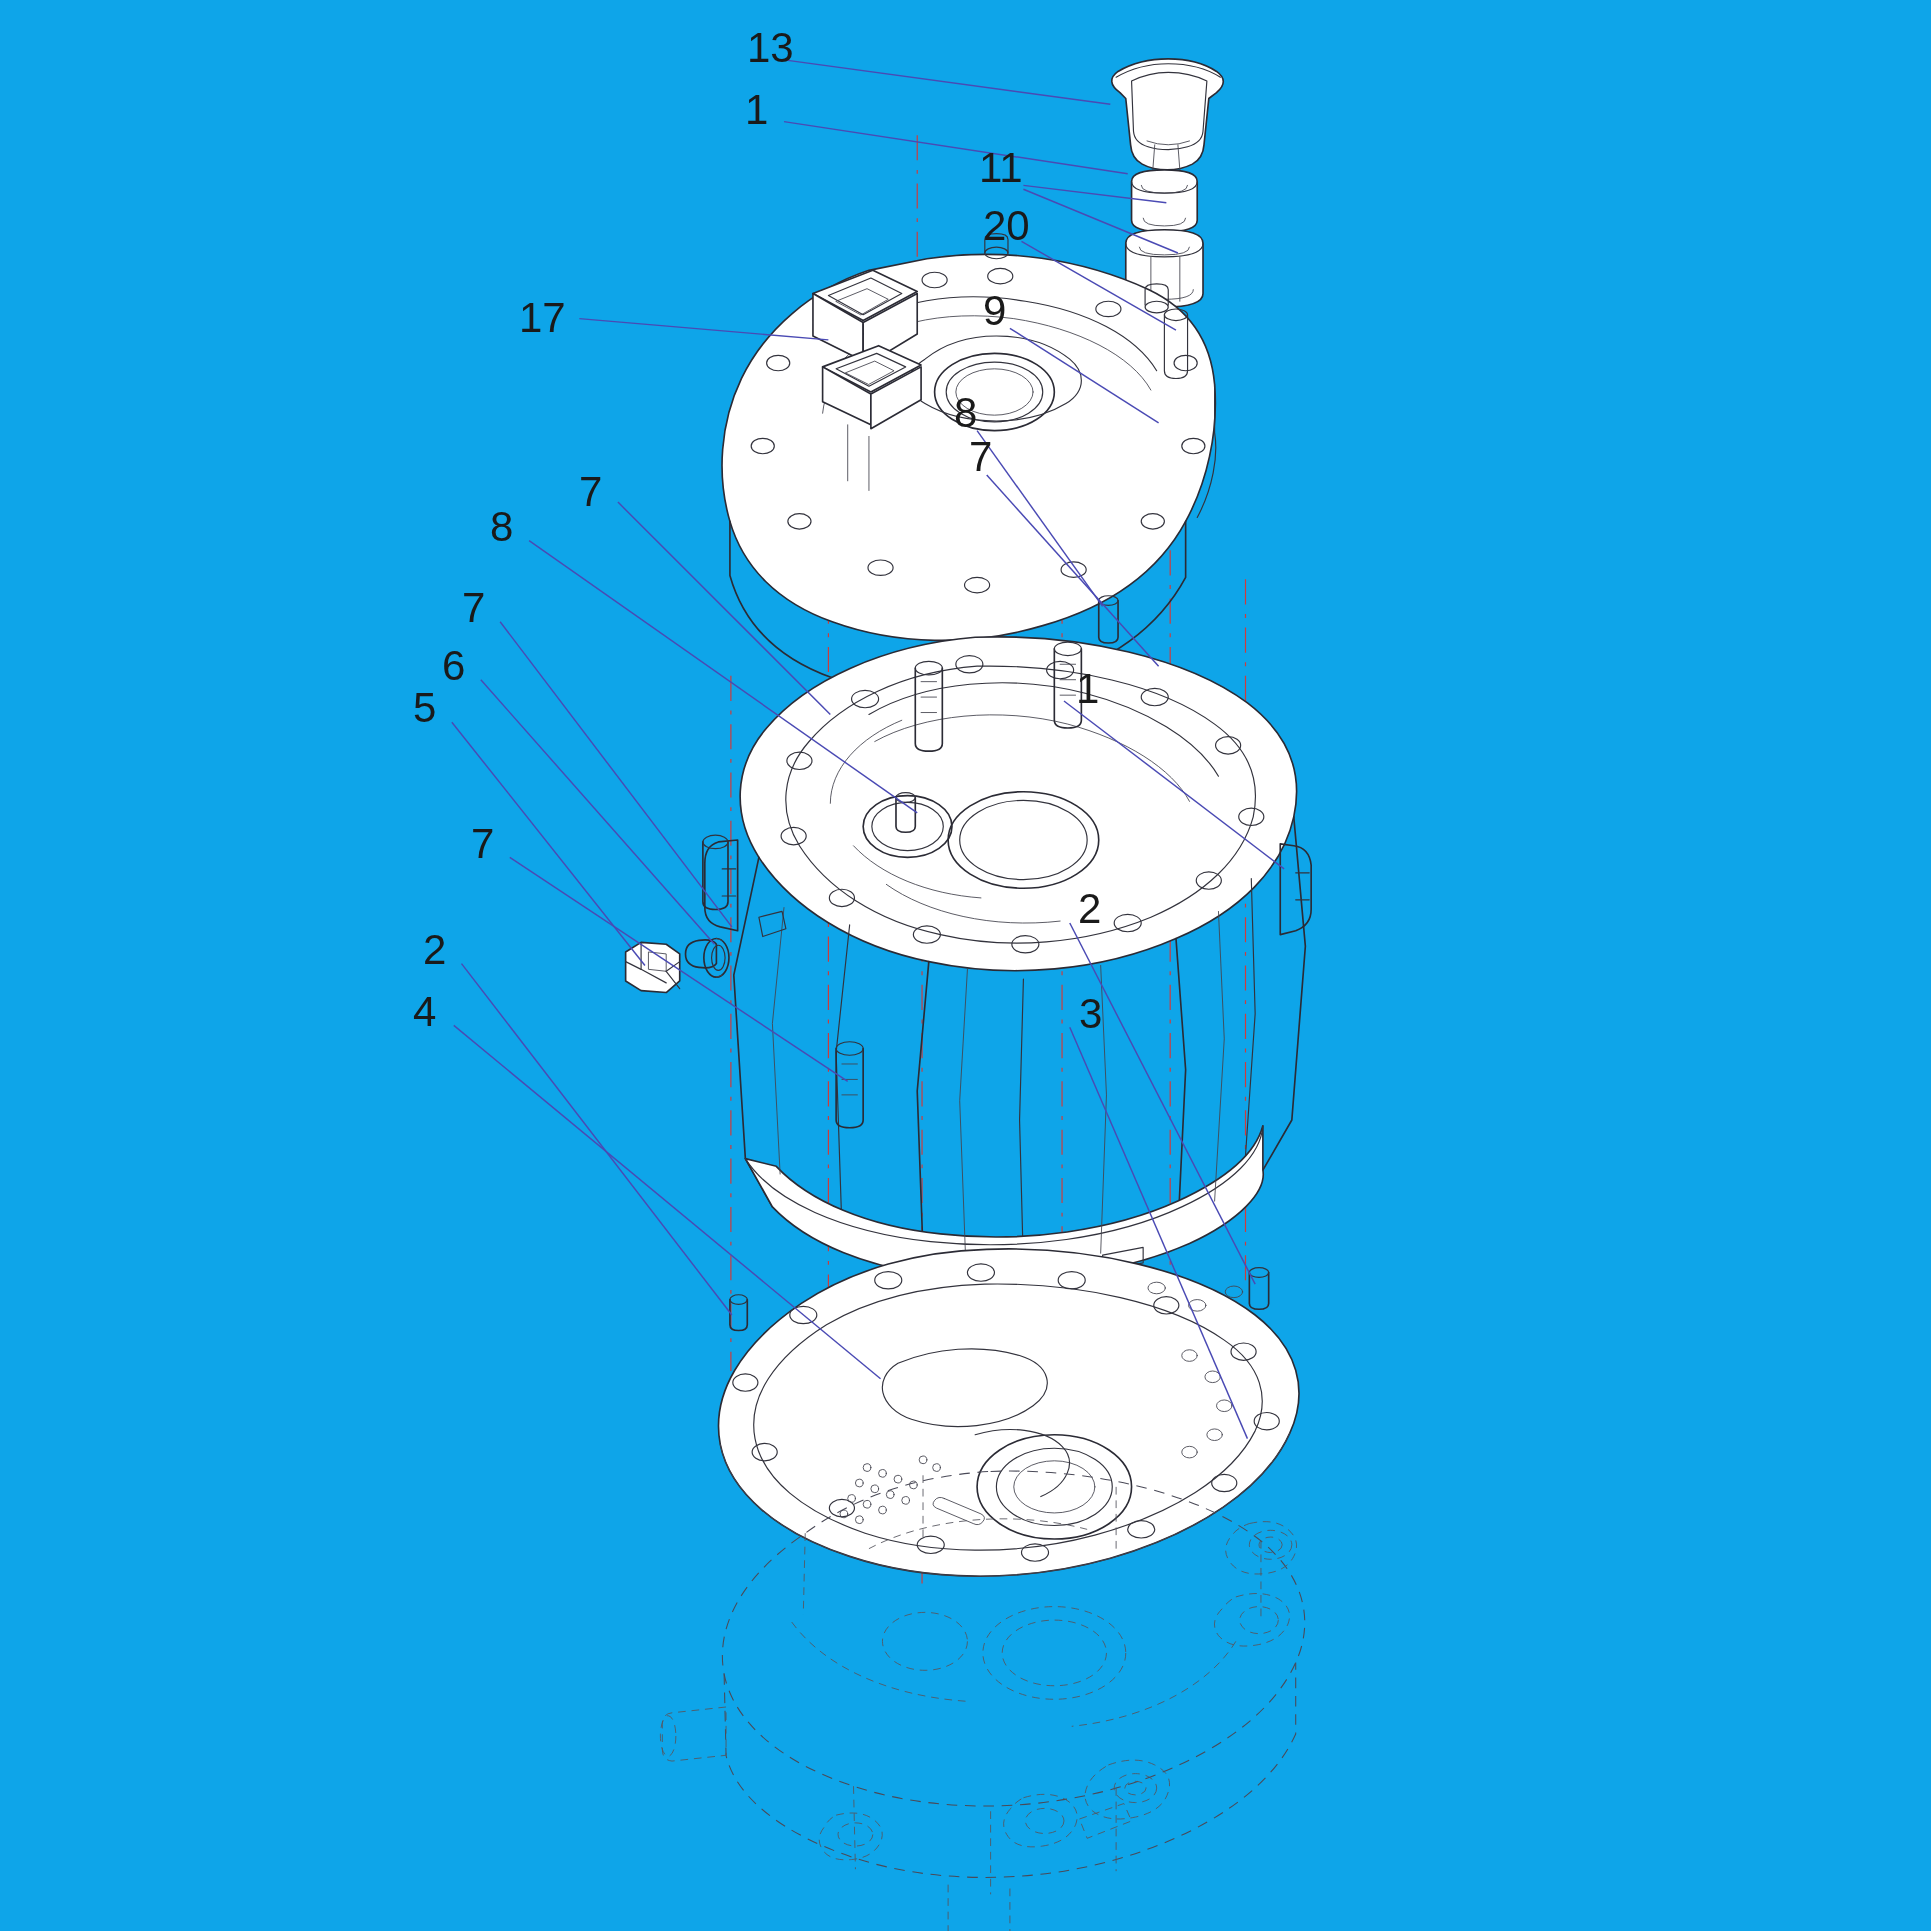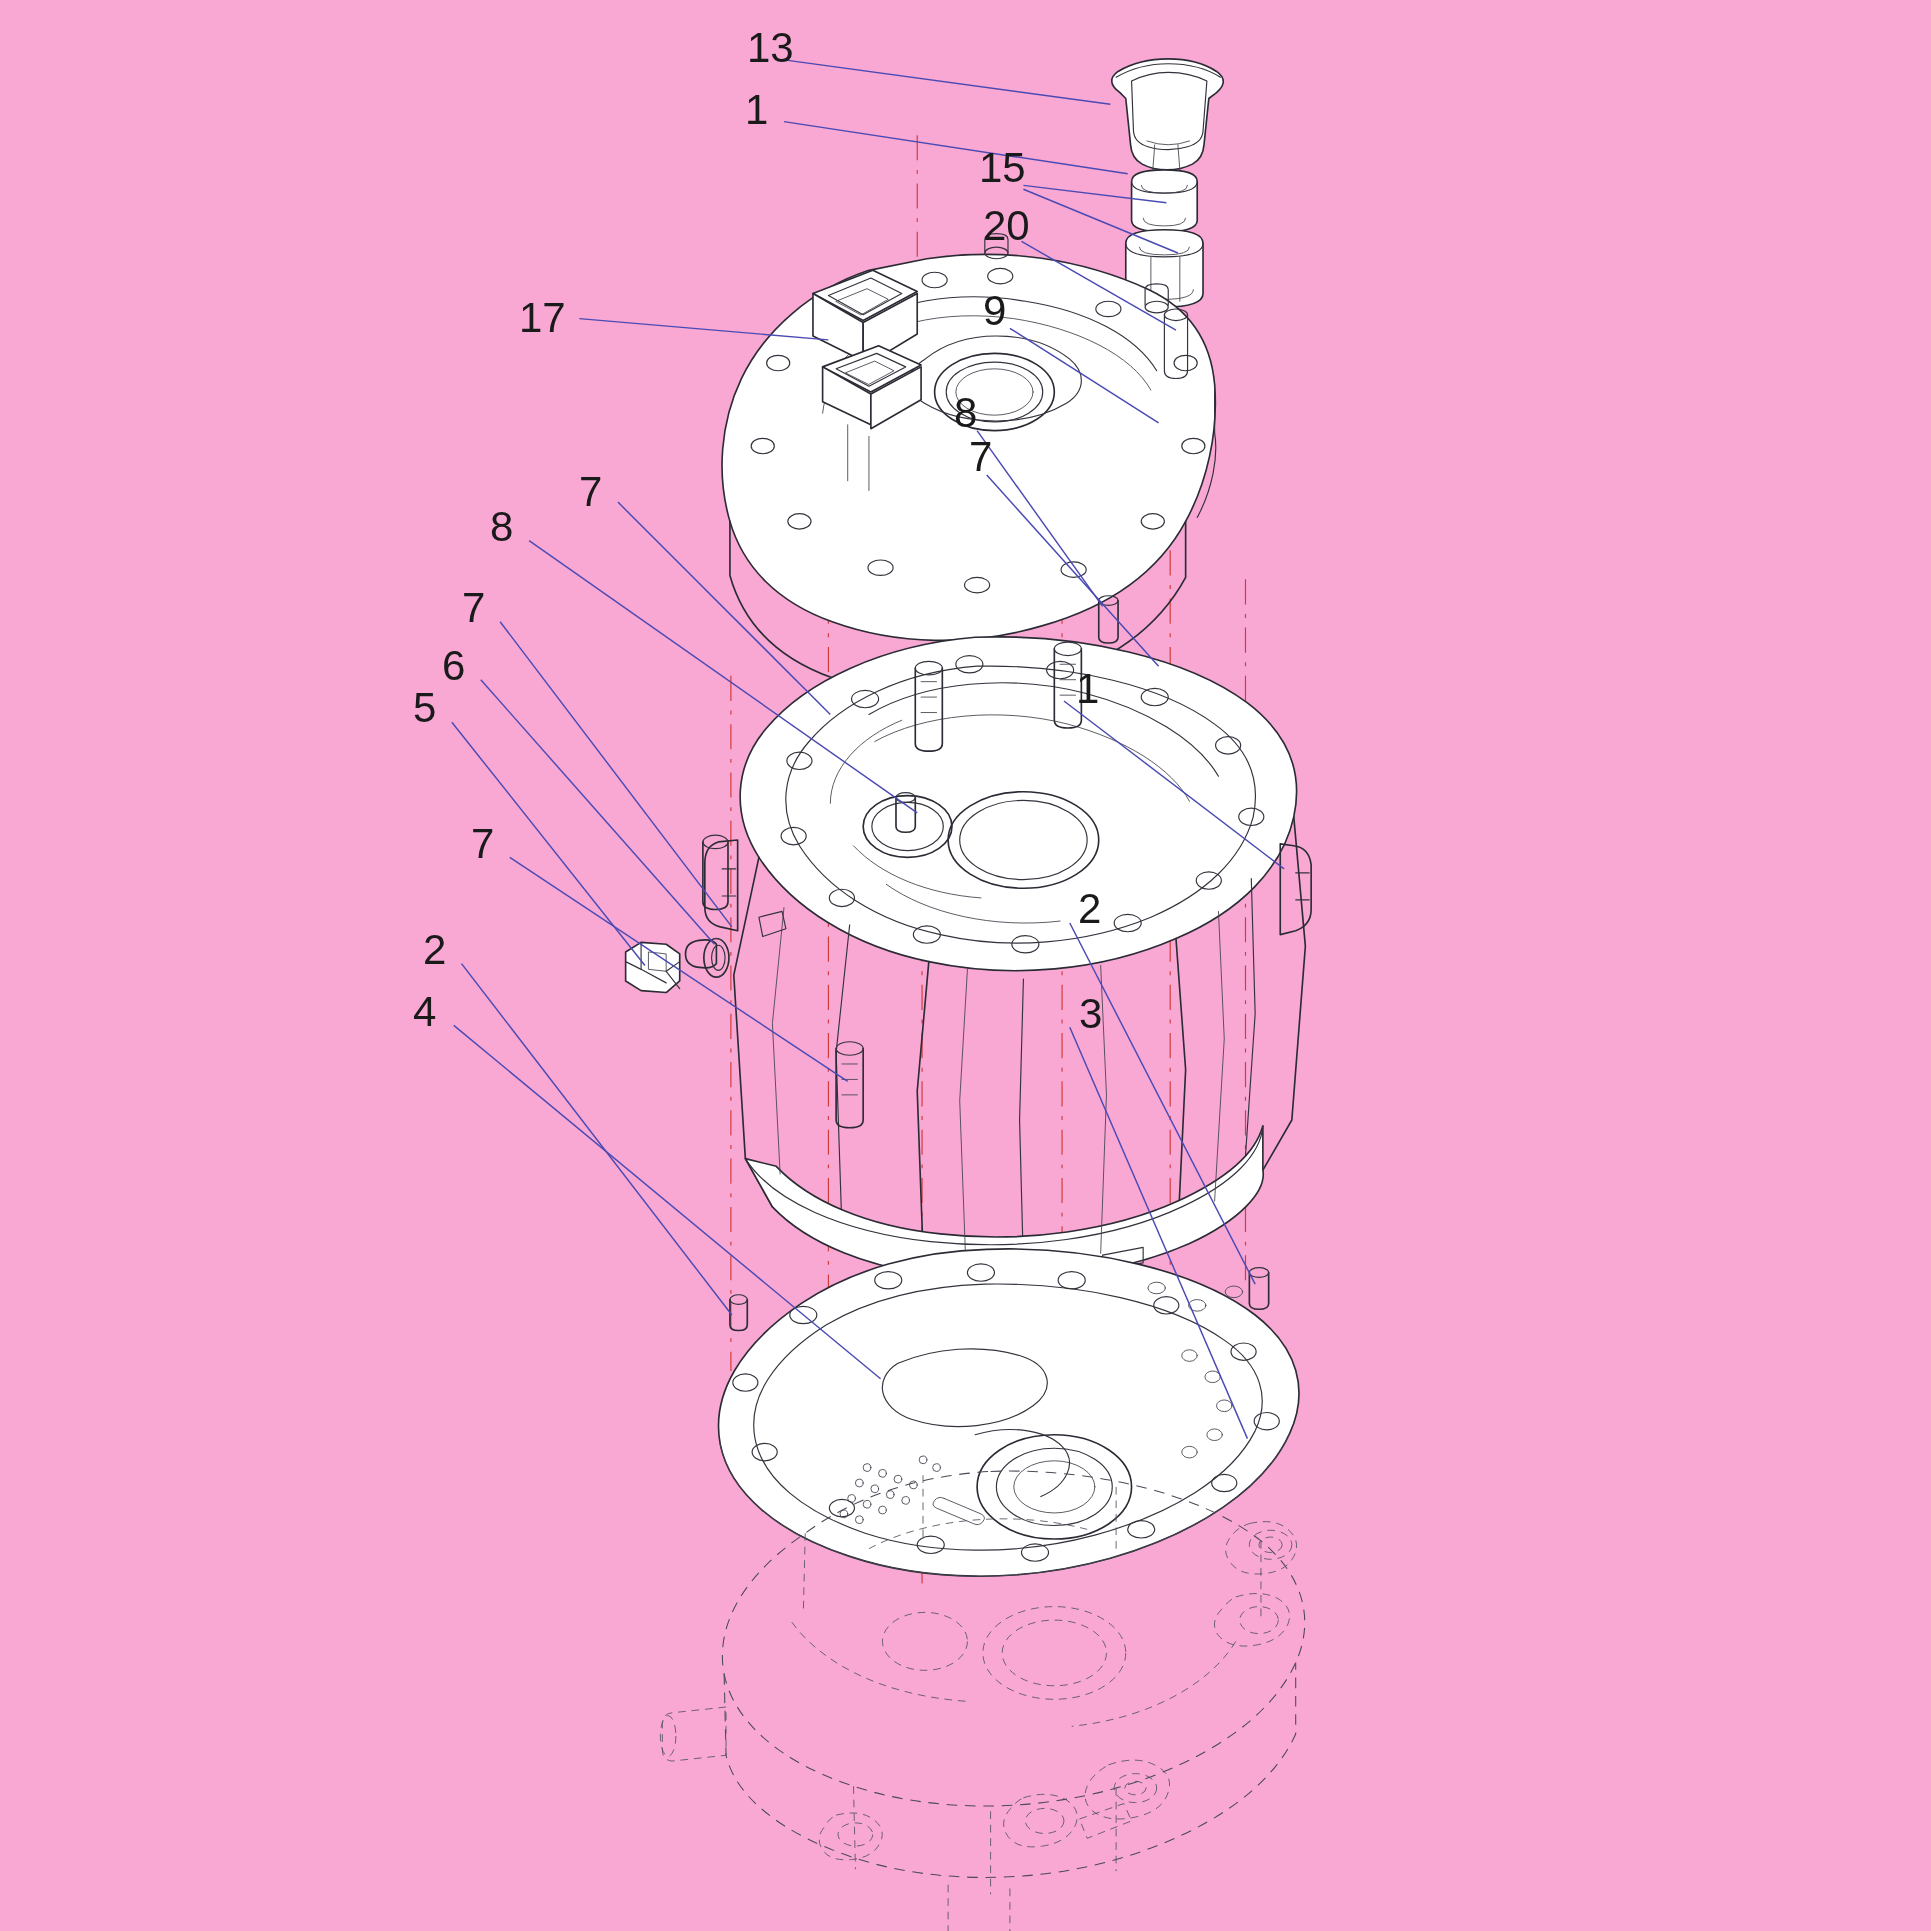--- a/index.html
+++ b/index.html
@@ -10,21 +10,21 @@
   body {
     width: 1931px;
     height: 1931px;
     font-family: "Liberation Sans", sans-serif;
     overflow: hidden;
   }
   #diagram-root {
     position: relative;
     width: 1931px;
     height: 1931px;
-    background: #f9a8d4;
+    background: #0ea5e9;
   }
   svg.layer {
     position: absolute;
     left: 0;
     top: 0;
     width: 1931px;
     height: 1931px;
   }
   .callout-label {
     position: absolute;
@@ -447,21 +447,21 @@
         <path d="M 1108 956 L 1300 1330" fill="none" stroke="#4a4ab4" stroke-width="1.5"></path>
         <path d="M 478 998 L 758 1362" fill="none" stroke="#4a4ab4" stroke-width="1.5"></path>
         <path d="M 470 1062 L 912 1428" fill="none" stroke="#4a4ab4" stroke-width="1.5"></path>
         <path d="M 1108 1064 L 1292 1490" fill="none" stroke="#4a4ab4" stroke-width="1.5"></path>
       </g>
   </svg>
 
   <div id="callout-labels">
       <div class="callout-label" style="left: 747px; top: 27px;">13</div>
       <div class="callout-label" style="left: 745px; top: 89px;">1</div>
-      <div class="callout-label" style="left: 979px; top: 147px;">15</div>
+      <div class="callout-label" style="left: 979px; top: 147px;">11</div>
       <div class="callout-label" style="left: 983px; top: 205px;">20</div>
       <div class="callout-label" style="left: 519px; top: 297px;">17</div>
       <div class="callout-label" style="left: 983px; top: 290px;">9</div>
       <div class="callout-label" style="left: 954px; top: 392px;">8</div>
       <div class="callout-label" style="left: 969px; top: 436px;">7</div>
       <div class="callout-label" style="left: 579px; top: 471px;">7</div>
       <div class="callout-label" style="left: 490px; top: 506px;">8</div>
       <div class="callout-label" style="left: 462px; top: 587px;">7</div>
       <div class="callout-label" style="left: 442px; top: 645px;">6</div>
       <div class="callout-label" style="left: 413px; top: 687px;">5</div>

